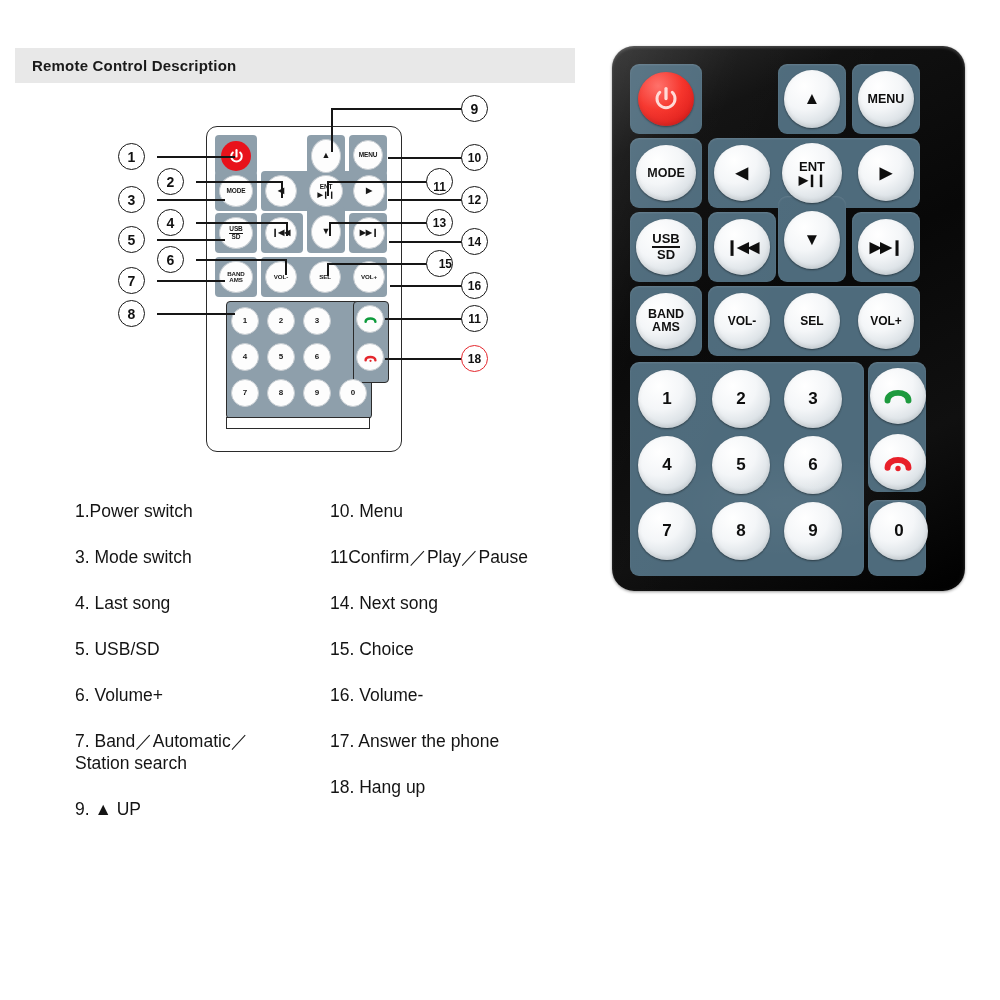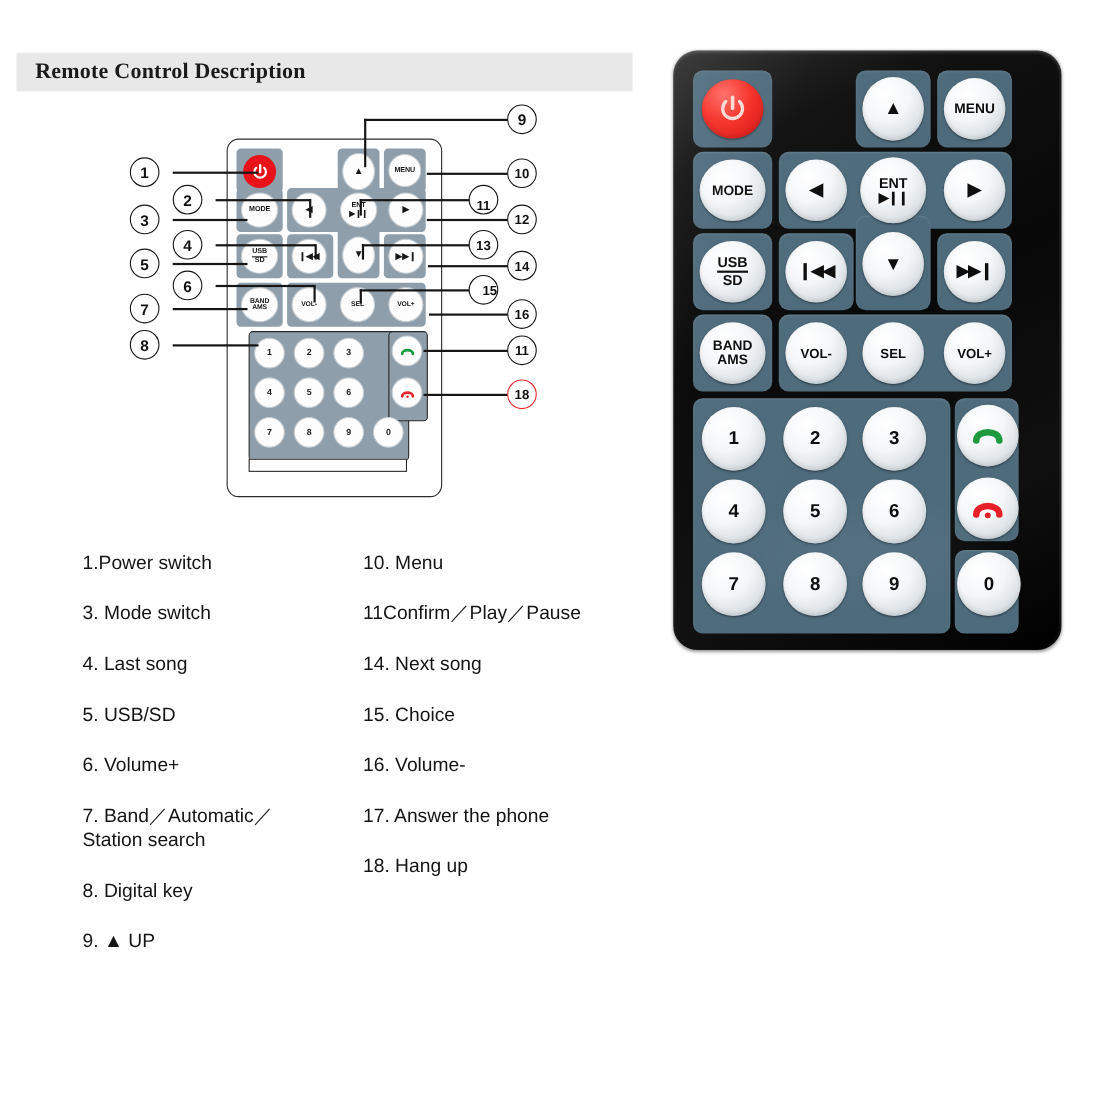--- a/index.html
+++ b/index.html
@@ -17,26 +17,25 @@
   
   #header-band {
     position: absolute;
     left: 15px; top: 48px;
     width: 560px; height: 35px;
     background: #e8e8e8;
   }
   #page-title {
     position: absolute;
     left: 32px; top: 50px;
-    font-size: 20px;
+    font-size: 15px;
     font-weight: bold;
     letter-spacing: 0.2px;
     line-height: 31px;
     color: #1a1a1a;
-    font-family: Liberation Serif, serif;
   }
 
   
   #diagram { position: absolute; left: 0; top: 0; width: 600px; height: 500px; }
   #remote-outline {
     position: absolute;
     left: 206px; top: 126px;
     width: 196px; height: 326px;
     border: 1.6px solid #2b2b2b;
     border-radius: 11px;
@@ -364,21 +363,20 @@
 
 <div id="legend">
   <div class="legend-col" id="legend-col-left">
     <div class="legend-item">1.Power switch</div>
     <div class="legend-item">3. Mode switch</div>
     <div class="legend-item">4. Last song</div>
     <div class="legend-item">5. USB/SD</div>
     <div class="legend-item">6. Volume+</div>
     <div class="legend-item" style="text-indent:0;">7. Band／Automatic／
 Station search</div>
-    <div class="legend-item">8. Digital key</div>
     <div class="legend-item">9. ▲ UP</div>
   </div>
   <div class="legend-col" id="legend-col-right">
     <div class="legend-item">10. Menu</div>
     <div class="legend-item">11Confirm／Play／Pause</div>
     <div class="legend-item">14. Next song</div>
     <div class="legend-item">15. Choice</div>
     <div class="legend-item">16. Volume-</div>
     <div class="legend-item">17. Answer the phone</div>
     <div class="legend-item">18. Hang up</div>

